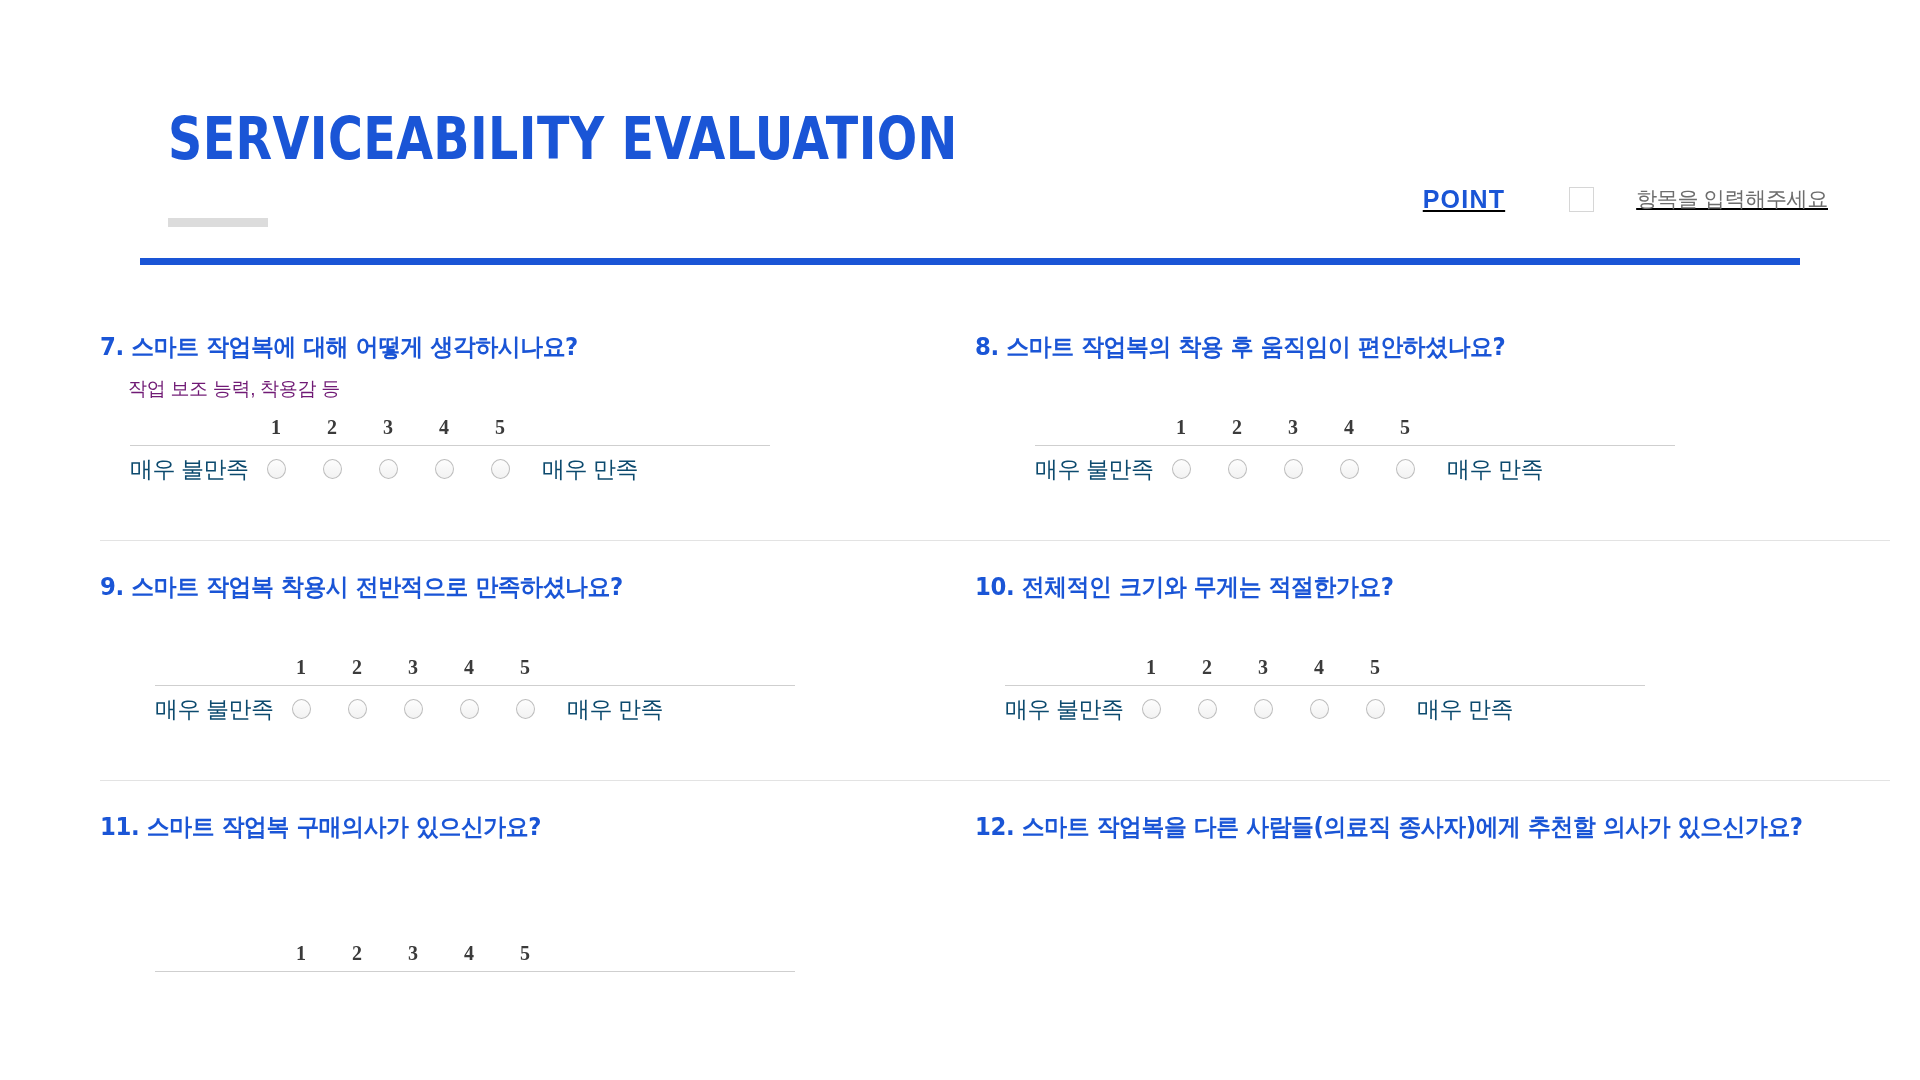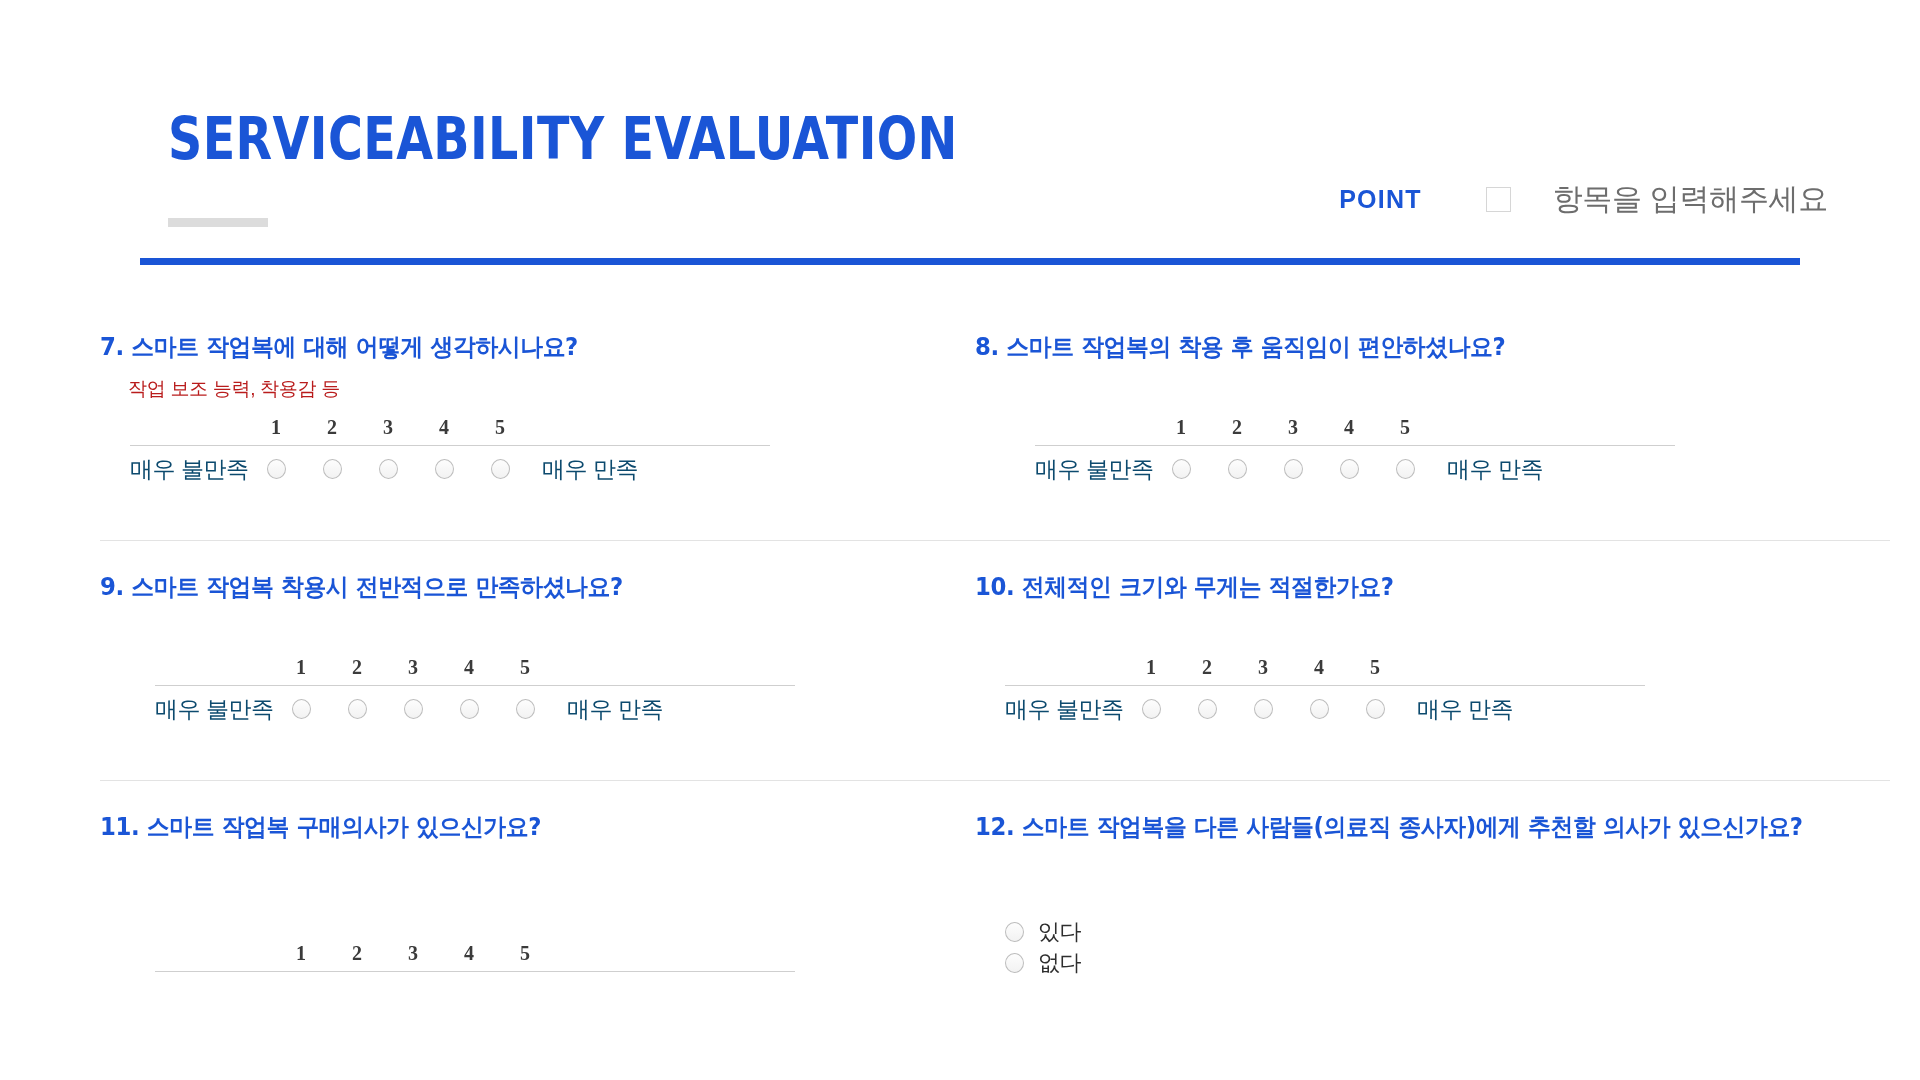--- a/index.html
+++ b/index.html
@@ -52,39 +52,40 @@
     background: #dcdcdc;
   }
   .header-right {
     position: absolute;
     right: 0;
     top: 72px;
     display: flex;
     align-items: center;
     gap: 12px;
     height: 34px;
+    text-decoration: underline;
   }
   .point-label {
     font-size: 25px;
     font-weight: 700;
     letter-spacing: 1.2px;
     color: #1a55d6;
     margin-right: 52px;
     white-space: nowrap;
   }
   .header-checkbox {
     width: 23px;
     height: 23px;
     border: 1.5px solid #d6d6d6;
     background: #ffffff;
     margin-right: 30px;
     flex: none;
   }
   .header-placeholder {
-    font-size: 30px;
+    font-size: 21px;
     color: #6d6d6d;
     white-space: nowrap;
     letter-spacing: -0.3px;
   }
   .header-rule {
     position: absolute;
     left: 140px;
     top: 258px;
     width: 1660px;
     height: 7px;
@@ -128,21 +129,21 @@
     color: #1a55d6;
     letter-spacing: -0.4px;
     line-height: 1.75;
     margin: 0;
     padding-top: 26px;
     transform: scaleX(0.95);
     transform-origin: left top;
   }
   .q-sub {
     font-size: 19px;
-    color: #b91c1c;
+    color: #701a75;
     letter-spacing: -0.3px;
     margin: 8px 0 0 28px;
   }
 
   
   .scale {
     position: absolute;
     left: 30px;
     bottom: 48px;
     width: 640px;
@@ -401,27 +402,17 @@
             <span class="num">4</span>
             <span class="num">5</span>
           </div>
           <div class="scale-line"></div>
         </div>
       </div>
 
       <div class="qcell right">
         <p class="q-title">12. 스마트 작업복을 다른 사람들(의료직 종사자)에게 추천할 의사가 있으신가요?</p>
 
-        <div class="choice-list">
-          <div class="choice-item">
-            <span class="radio"></span>
-            <span class="choice-label">있다</span>
-          </div>
-          <div class="choice-item">
-            <span class="radio"></span>
-            <span class="choice-label">없다</span>
-          </div>
-        </div>
       </div>
     </div>
 
   </div>
 </div>
 
 </body></html>

